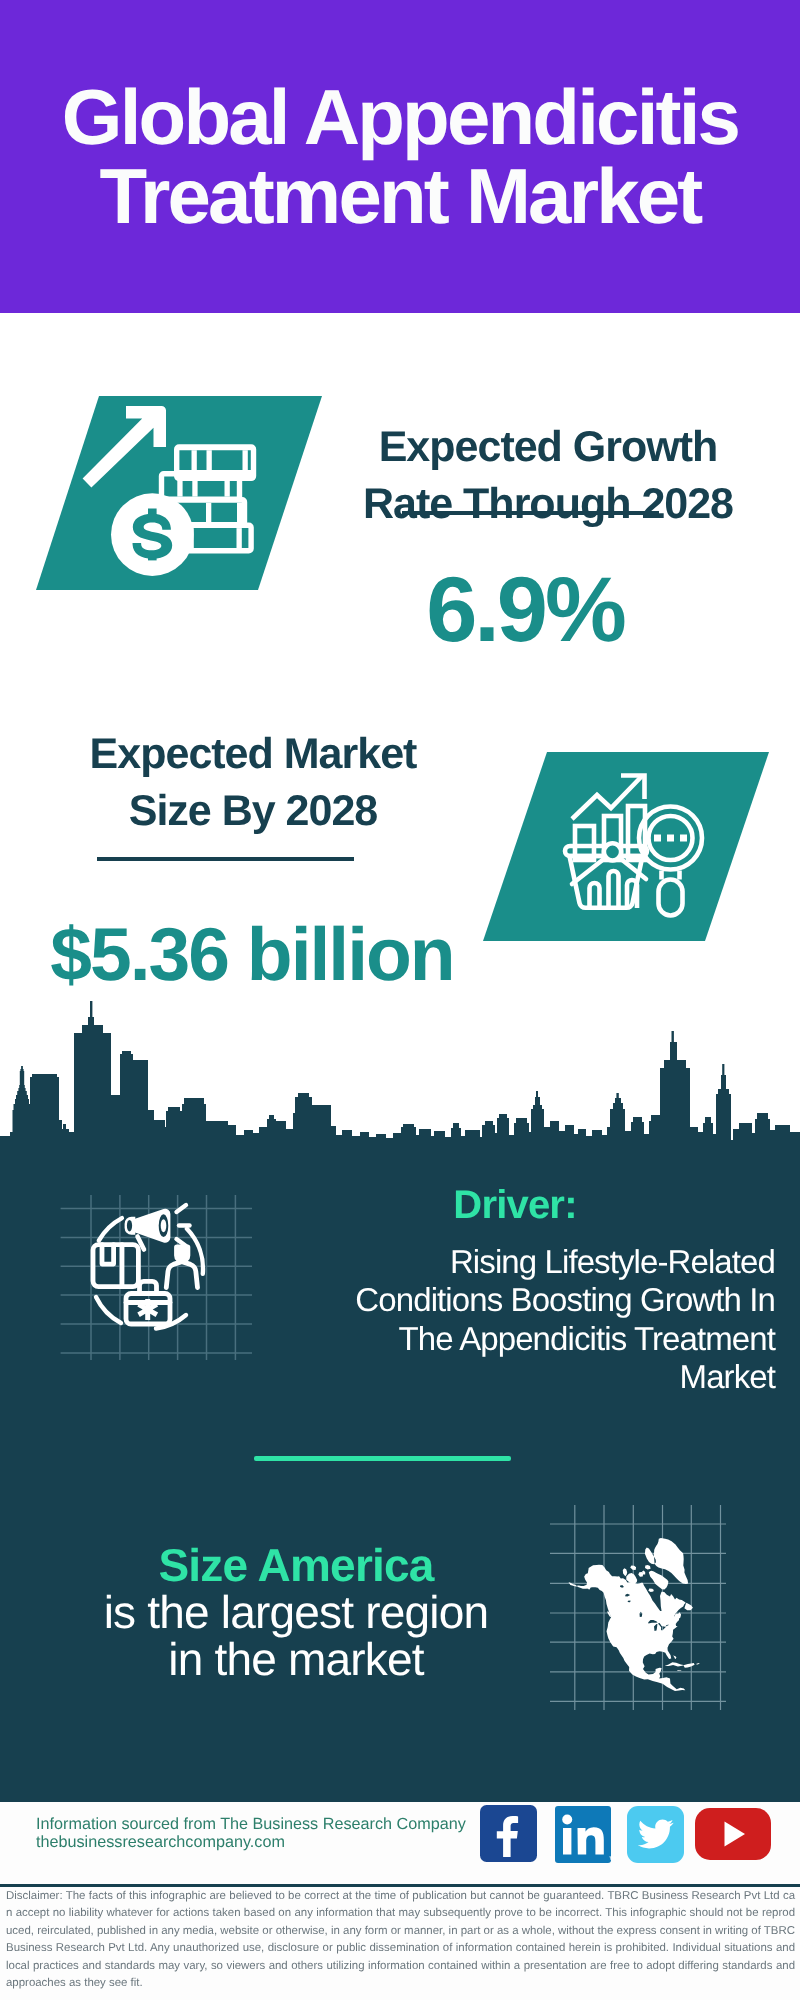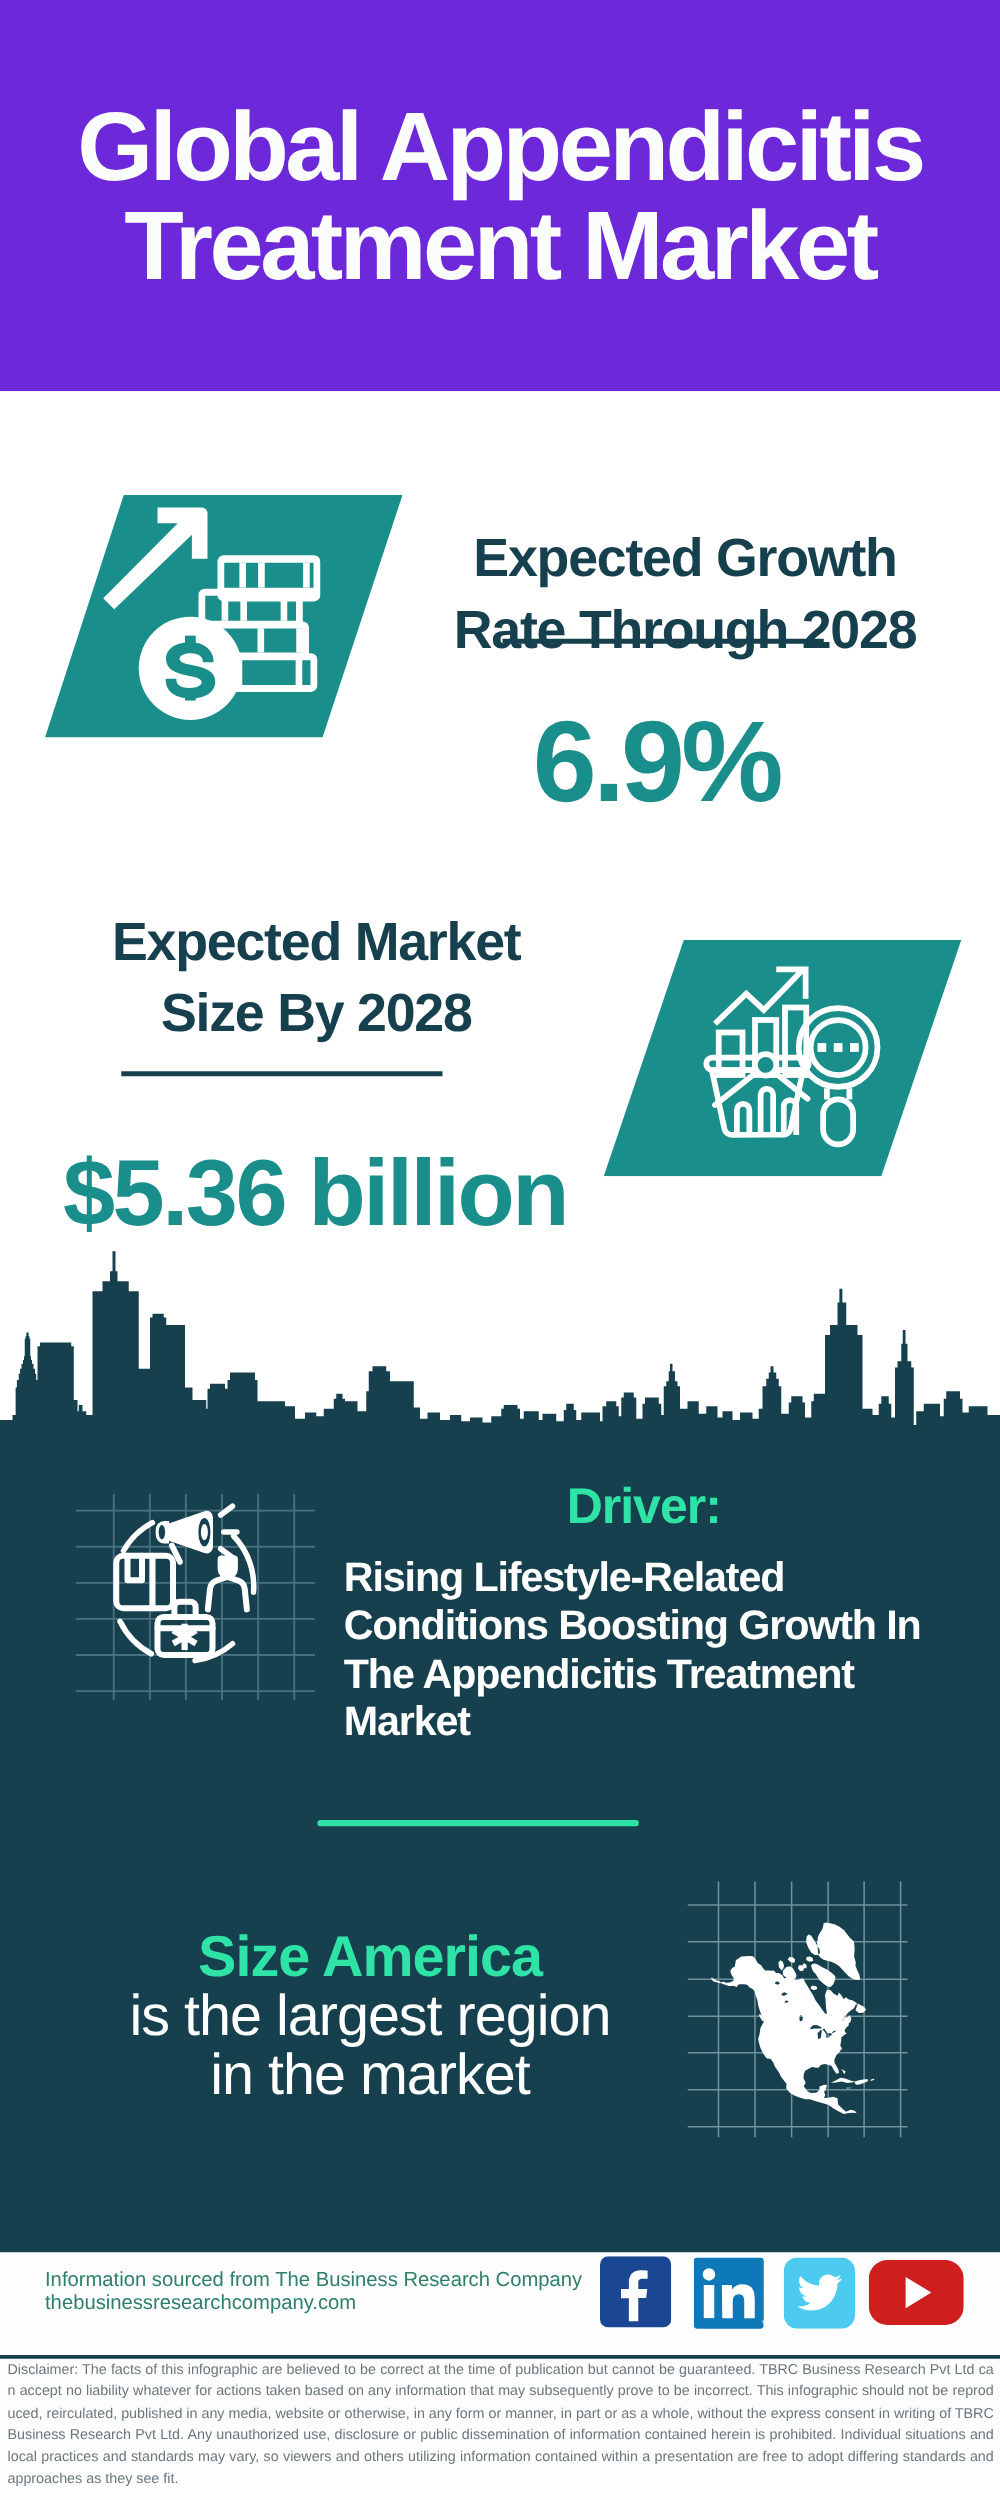--- a/index.html
+++ b/index.html
@@ -22,21 +22,21 @@
 
   .stat-head{position:absolute;color:#17404f;font-weight:bold;text-align:center;}
   .stat-rule{position:absolute;height:4px;background:#17404f;}
   .stat-value{position:absolute;color:#1a8e8a;font-weight:bold;text-align:center;line-height:1;}
 
   
   .dark-zone{position:absolute;left:0;top:1140px;width:800px;height:662px;background:#17404f;}
   .skyline{position:absolute;left:0;top:998px;width:800px;height:150px;display:block;}
 
   .driver-title{position:absolute;color:#2fe3a6;font-weight:bold;text-align:center;line-height:1;}
-  .driver-body{position:absolute;color:#ffffff;font-weight:bold;text-align:left;}
+  .driver-body{position:absolute;color:#ffffff;font-weight:normal;text-align:right;}
   .green-rule{position:absolute;height:5px;background:#2fe3a6;border-radius:2px;}
 
   .region-block{position:absolute;text-align:center;color:#ffffff;}
   .region-name{color:#2fe3a6;font-weight:bold;}
 
   .icon-dark{position:absolute;}
   .icon-dark svg{display:block;}
 
   
   .footer{position:absolute;left:0;top:1802px;width:800px;height:198px;background:#fdfdfd;}

